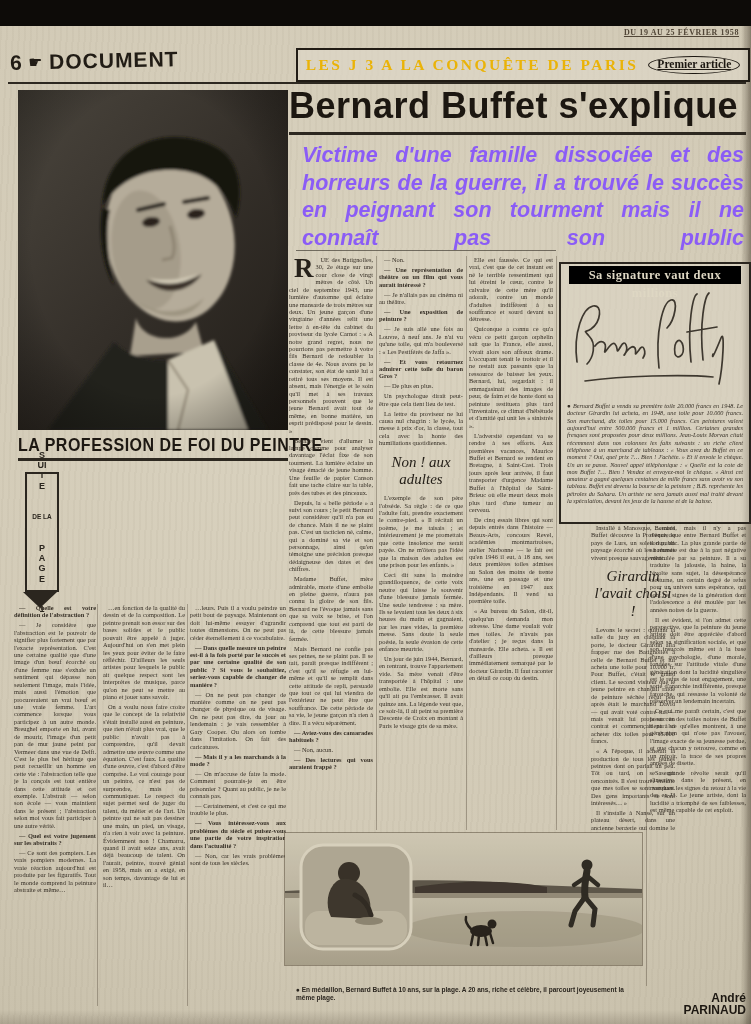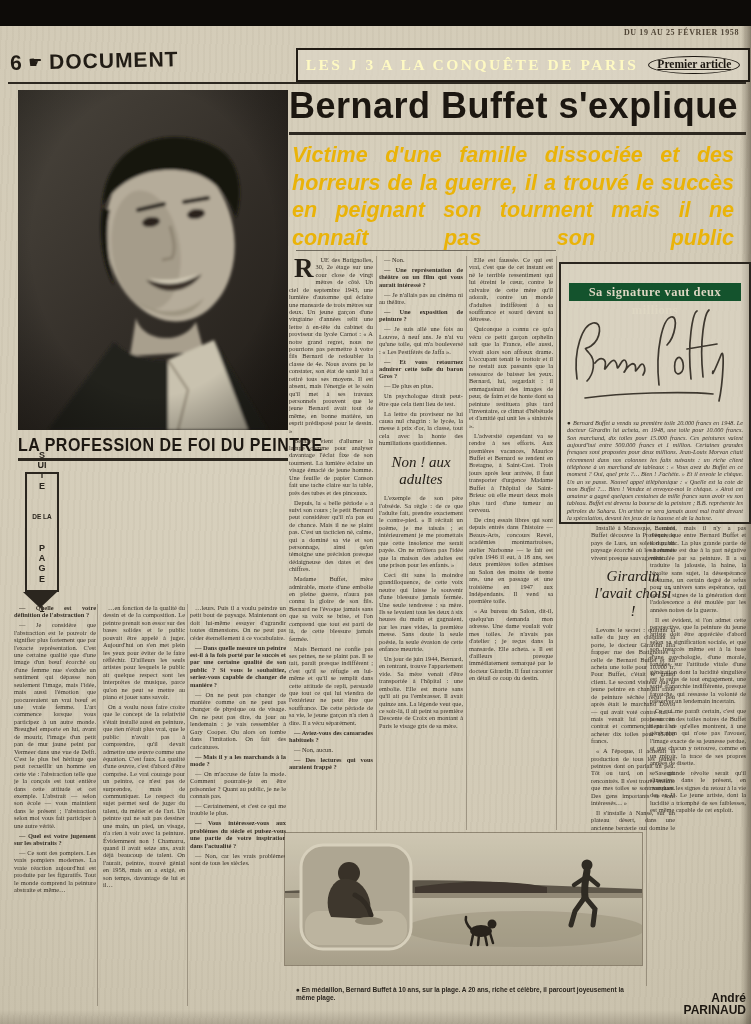--- a/index.html
+++ b/index.html
@@ -14,33 +14,33 @@
   .edge-b{position:absolute;left:0;bottom:0;width:751px;height:14px;
     background:linear-gradient(to top, rgba(45,35,22,.18), rgba(0,0,0,0));}
 
   .abs{position:absolute;}
   .rule{position:absolute;background:#2d2820;}
   .vsep{position:absolute;width:1px;background:rgba(70,58,42,.35);}
 
   
   .masthead{left:10px;top:50px;font:700 21px/1 "Liberation Sans",sans-serif;color:#211c15;
     transform:rotate(-1.3deg);letter-spacing:1px;display:flex;align-items:center;gap:6px;}
-  .dateline{right:12px;top:29px;font:700 8px/1 "Liberation Serif",serif;color:#514637;letter-spacing:.6px;}
+  .dateline{right:12px;top:29px;font:700 8px/1 "Liberation Serif",serif;color:#514637;letter-spacing:.6px;text-decoration:underline;}
 
   
   .kicker{left:296px;top:48px;width:450px;height:30px;border:2px solid #211c15;background:rgba(224,217,201,.6);
     display:flex;align-items:center;justify-content:center;gap:10px;}
-  .kicker-title{font:700 15.5px/1 "Liberation Serif",serif;letter-spacing:2.5px;color:#fef9c3;white-space:nowrap;}
+  .kicker-title{font:700 15.5px/1 "Liberation Serif",serif;letter-spacing:2.5px;color:#eab308;white-space:nowrap;}
   .kicker-badge{font:700 11.5px/1 "Liberation Serif",serif;color:#1d1812;border:1.5px solid #1d1812;
     border-radius:50%;padding:2px 8px 3px;white-space:nowrap;text-decoration:underline;}
 
   .headline{left:289px;top:86px;width:459px;font:700 36px/1.1 "Liberation Sans",sans-serif;
     color:#1c1711;letter-spacing:.5px;white-space:nowrap;}
-  .standfirst{left:292px;top:142px;width:442px;font:italic 700 21.5px/1.28 "Liberation Sans",sans-serif;
-    color:#eab308;text-align:justify;text-align-last:justify;}
+  .standfirst{left:302px;top:142px;width:442px;font:italic 700 21.5px/1.28 "Liberation Sans",sans-serif;
+    color:#8b5cf6;text-align:justify;text-align-last:justify;}
 
   
   .portrait{left:18px;top:90px;width:270px;height:340px;}
   .portrait svg{display:block;}
   .port-cap{left:18px;top:434px;width:270px;font:700 16px/1.2 "Liberation Sans",sans-serif;
     letter-spacing:.5px;color:#1d1812;transform:scaleY(1.15);transform-origin:top left;white-space:nowrap;}
 
   
   .cont{left:25px;top:472px;width:30px;height:116px;border:2px solid #2b261f;
     display:flex;flex-direction:column;align-items:center;justify-content:center;
@@ -57,21 +57,21 @@
   .col{position:absolute;overflow:hidden;font:6.4px/1.16 "Liberation Serif",serif;
     color:#362f26;text-align:justify;}
   .bp{margin:0 0 2.5px;text-indent:5px;}
   .bq{font-weight:700;}
   .dropcap{float:left;font:700 27px/0.8 "Liberation Serif",serif;padding:2px 2px 0 0;color:#26211a;}
   .crosshead{font:italic 400 15px/1.15 "Liberation Serif",serif;color:#26211a;
     text-align:center;margin:7px 0 6px;text-indent:0;}
 
   
   .sigbox{left:559px;top:262px;width:188px;height:258px;border:2px solid #2b261f;background:rgba(222,215,199,.45);}
-  .sigbar{margin:19px auto 0;width:172px;height:18px;background:#14532d;color:#ded7c3;
+  .sigbar{margin:2px auto 0;width:172px;height:18px;background:#000000;color:#ded7c3;
     font:700 12.5px/18px "Liberation Serif",serif;text-align:center;letter-spacing:.5px;}
   .signote{margin:2px 6px 0;font:italic 400 6.2px/1.18 "Liberation Serif",serif;color:#362f26;text-align:justify;}
 
   
   .beach{left:285px;top:833px;width:357px;height:132px;outline:1px solid rgba(80,68,50,.5);}
   .photo-cap{left:296px;top:986px;width:346px;font:700 6.5px/1.3 "Liberation Sans",sans-serif;color:#2b261f;}
 
   .byline{left:648px;top:992px;width:98px;text-align:right;
     font:700 12px/1 "Liberation Sans",sans-serif;color:#1d1812;}
 

